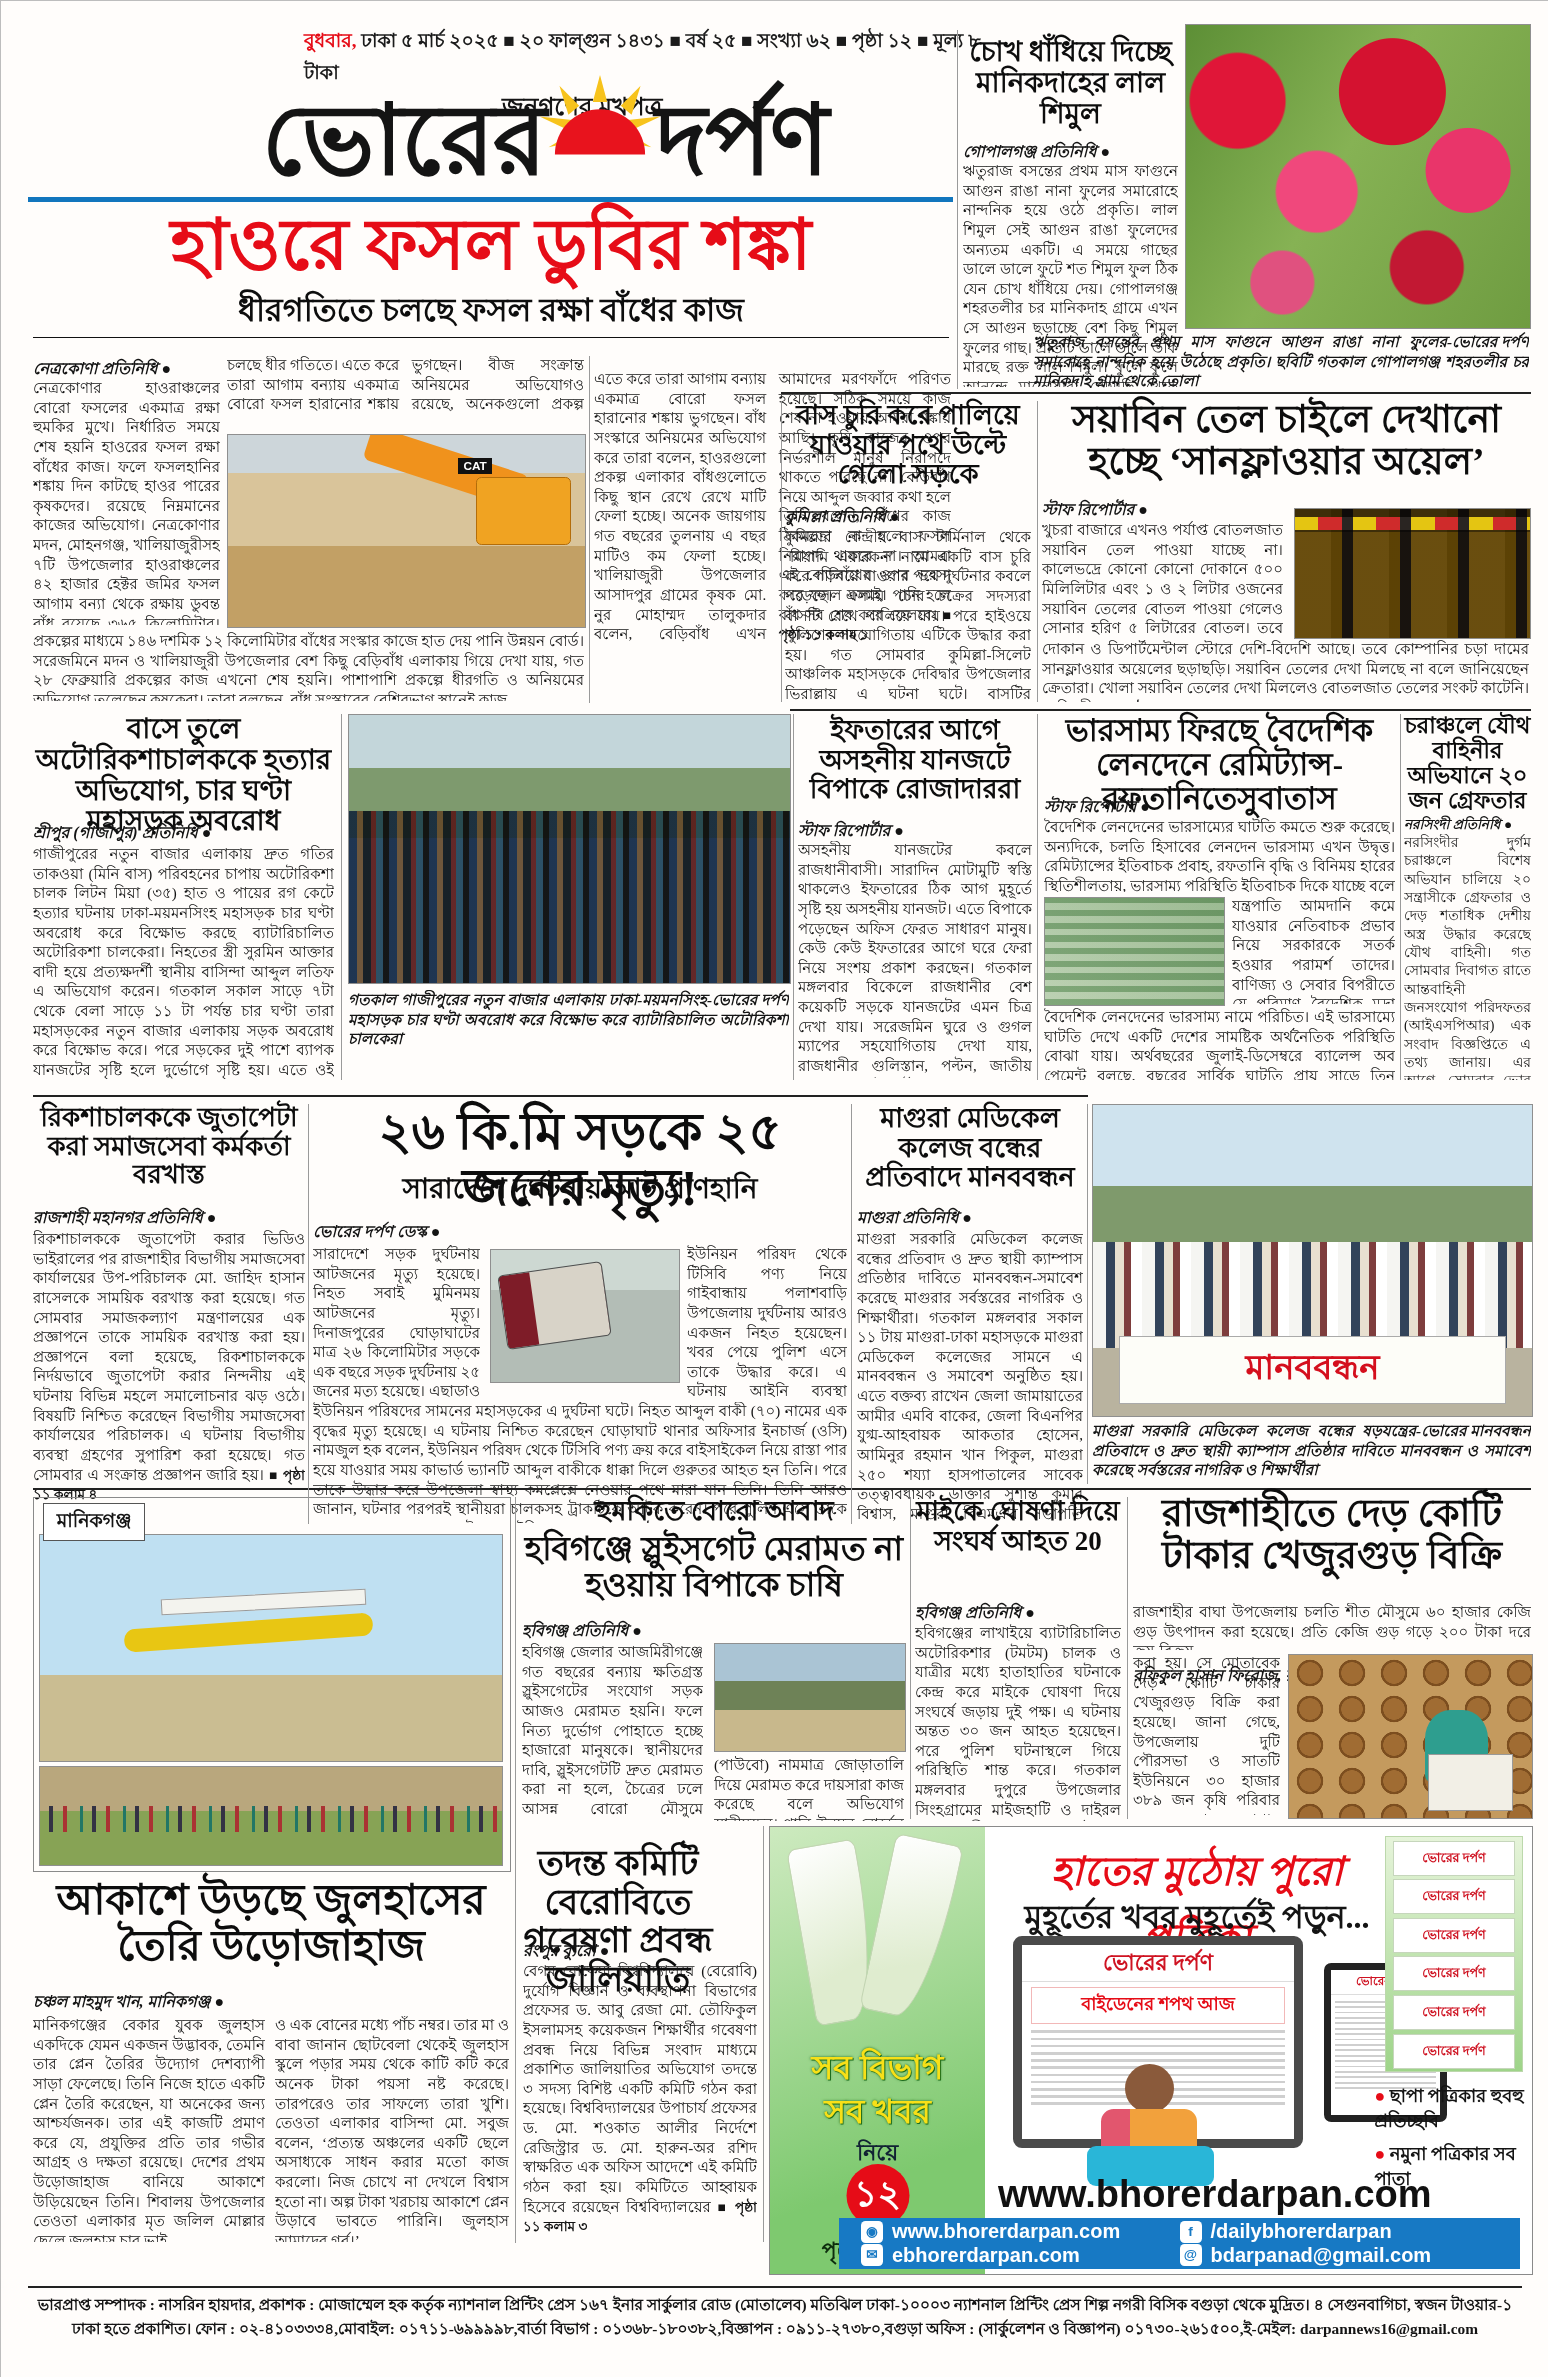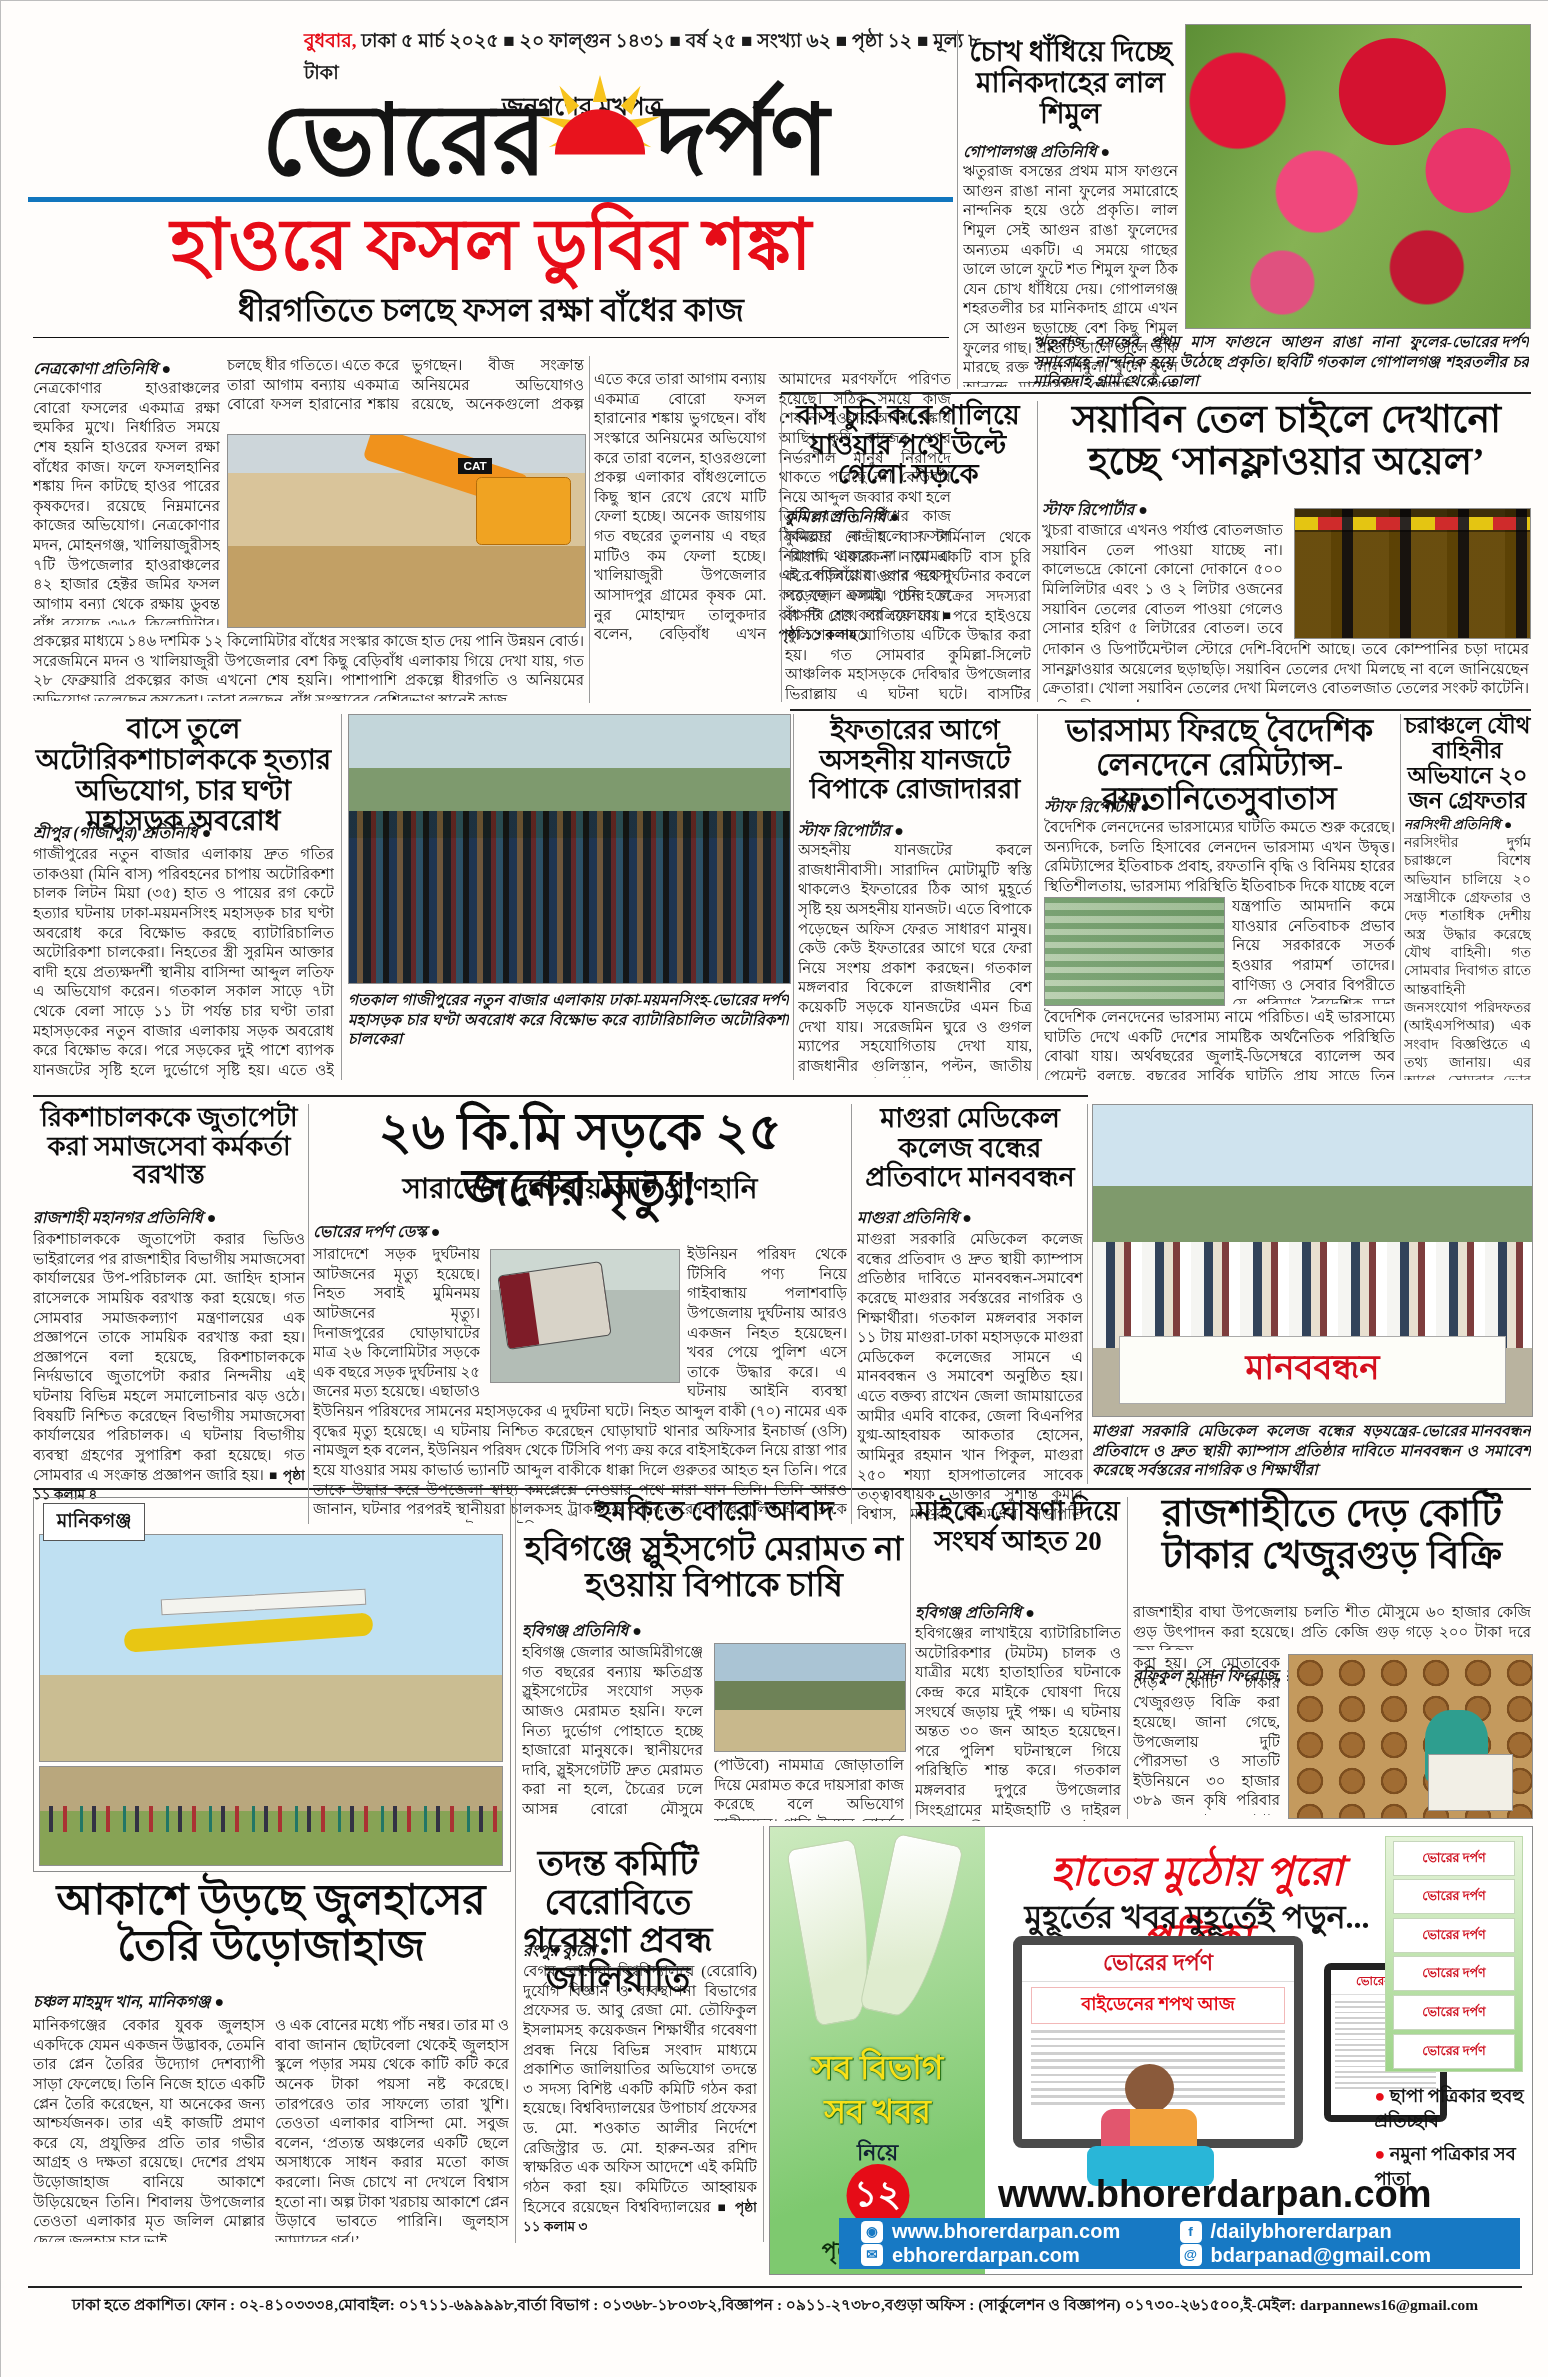--- a/index.html
+++ b/index.html
@@ -353,17 +353,18 @@
   <div class="vr" style="left:307px;top:1103px;height:420px;"></div>
   <div class="vr" style="left:850px;top:1103px;height:420px;"></div>
   <div class="vr" style="left:1086px;top:1103px;height:380px;"></div>
   <div class="vr" style="left:514px;top:1496px;height:746px;"></div>
   <div class="vr" style="left:909px;top:1496px;height:322px;"></div>
   <div class="vr" style="left:1126px;top:1496px;height:322px;"></div>
   <div class="vr" style="left:762px;top:1825px;height:416px;"></div>
 
   <div class="hrule" style="left:27px;top:2285px;width:1494px;"></div>
   <div class="abs" style="left:27px;top:2292px;width:1494px;text-align:center;font-weight:700;font-size:15.4px;line-height:1.55;">
+    <div>ভারপ্রাপ্ত সম্পাদক : নাসরিন হায়দার, প্রকাশক : মোজাম্ম‌েল হক কর্তৃক ন্যাশনাল প্রিন্টিং প্রেস ১৬৭ ইনার সার্কুলার রোড (মোতালেব) মতিঝিল ঢাকা-১০০০৩ ন্যাশনাল প্রিন্টিং প্রেস শিল্প নগরী বিসিক বগুড়া থেকে মুদ্রিত। ৪ সেগুনবাগিচা, স্বজন টাওয়ার-১</div>
     <div>ঢাকা হতে প্রকাশিত। ফোন : ০২-৪১০৩৩৩৪,মোবাইল: ০১৭১১-৬৯৯৯৯৮,বার্তা বিভাগ : ০১৩৬৮-১৮০৩৮২,বিজ্ঞাপন : ০৯১১-২৭৩৮০,বগুড়া অফিস : (সার্কুলেশন ও বিজ্ঞাপন) ০১৭৩০-২৬১৫০০,ই-মেইল: darpannews16@gmail.com</div>
   </div>
 
 </div>
 
 
 </body></html>

